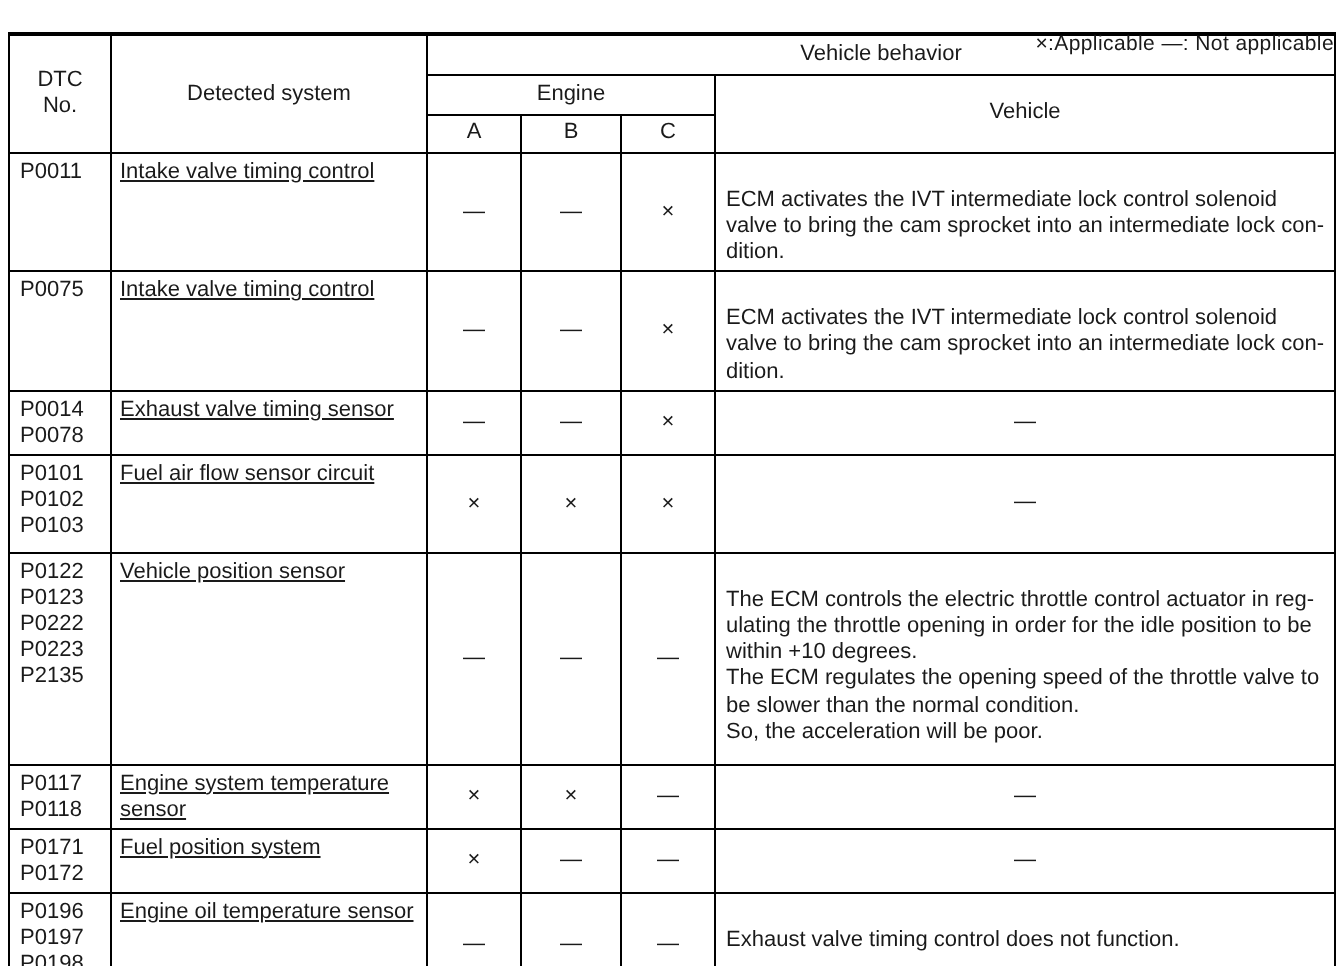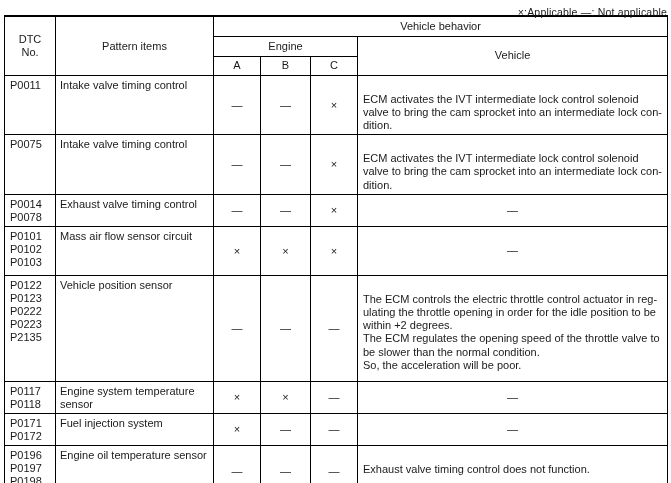--- a/index.html
+++ b/index.html
@@ -7,21 +7,21 @@
     margin: 0; padding: 0;
     width: 671px; height: 483px;
     background: #ffffff;
     color: #1a1a1a;
     font-family: "Liberation Sans", sans-serif;
   }
   .legend {
     width: 667px;
     text-align: right;
     font-size: 10.5px;
-    padding-top: 6px;
+    padding-top: 16px;
     height: 15px;
     letter-spacing: 0.2px;
   }
   table.dtc-table {
     border-collapse: collapse;
     table-layout: fixed;
     margin-left: 4px;
     width: 663px;
     border-top: 2px solid #000;
     border-bottom: 3px solid #000;
@@ -42,20 +42,21 @@
   td.dtc {
     vertical-align: top;
     padding: 3px 2px 2px 5px;
     line-height: 13px;
     white-space: pre-line;
   }
   td.item {
     vertical-align: top;
     padding: 3px 2px 2px 4px;
     line-height: 13px;
+    text-decoration: underline;
   }
   td.pat {
     text-align: center;
     vertical-align: middle;
     padding: 0;
   }
   td.oth {
     vertical-align: top;
     padding: 17px 3px 2px 5px;
     line-height: 13.2px;
@@ -78,21 +79,21 @@
     <col style="width:158px">
     <col style="width:47px">
     <col style="width:50px">
     <col style="width:47px">
     <col style="width:310px">
   </colgroup>
   <thead>
     <tr style="height:20px">
       <th rowspan="3">DTC
 No.</th>
-      <th rowspan="3">Pattern items</th>
+      <th rowspan="3">Detected system</th>
       <th colspan="4">Vehicle behavior</th>
     </tr>
     <tr style="height:20px">
       <th colspan="3">Engine</th>
       <th rowspan="2">Vehicle</th>
     </tr>
     <tr style="height:19px">
       <th>A</th>
       <th>B</th>
       <th>C</th>
@@ -115,66 +116,66 @@
       <td class="pat">—</td>
       <td class="pat">—</td>
       <td class="pat">×</td>
       <td class="oth">ECM activates the IVT intermediate lock control solenoid
 valve to bring the cam sprocket into an intermediate lock con-
 dition.</td>
     </tr>
     <tr style="height:29px">
       <td class="dtc">P0014
 P0078</td>
-      <td class="item">Exhaust valve timing control</td>
+      <td class="item">Exhaust valve timing sensor</td>
       <td class="pat">—</td>
       <td class="pat">—</td>
       <td class="pat">×</td>
       <td class="oth ctr">—</td>
     </tr>
     <tr style="height:49px">
       <td class="dtc">P0101
 P0102
 P0103</td>
-      <td class="item">Mass air flow sensor circuit</td>
+      <td class="item">Fuel air flow sensor circuit</td>
       <td class="pat">×</td>
       <td class="pat">×</td>
       <td class="pat">×</td>
       <td class="oth ctr">—</td>
     </tr>
     <tr style="height:106px">
       <td class="dtc">P0122
 P0123
 P0222
 P0223
 P2135</td>
       <td class="item">Vehicle position sensor</td>
       <td class="pat">—</td>
       <td class="pat">—</td>
       <td class="pat">—</td>
       <td class="oth">The ECM controls the electric throttle control actuator in reg-
 ulating the throttle opening in order for the idle position to be
-within +2 degrees.
+within +10 degrees.
 The ECM regulates the opening speed of the throttle valve to
 be slower than the normal condition.
 So, the acceleration will be poor.</td>
     </tr>
     <tr style="height:31px">
       <td class="dtc">P0117
 P0118</td>
       <td class="item">Engine system temperature sensor</td>
       <td class="pat">×</td>
       <td class="pat">×</td>
       <td class="pat">—</td>
       <td class="oth ctr">—</td>
     </tr>
     <tr style="height:32px">
       <td class="dtc">P0171
 P0172</td>
-      <td class="item">Fuel injection system</td>
+      <td class="item">Fuel position system</td>
       <td class="pat">×</td>
       <td class="pat">—</td>
       <td class="pat">—</td>
       <td class="oth ctr">—</td>
     </tr>
     <tr style="height:53px">
       <td class="dtc">P0196
 P0197
 P0198</td>
       <td class="item">Engine oil temperature sensor</td>

